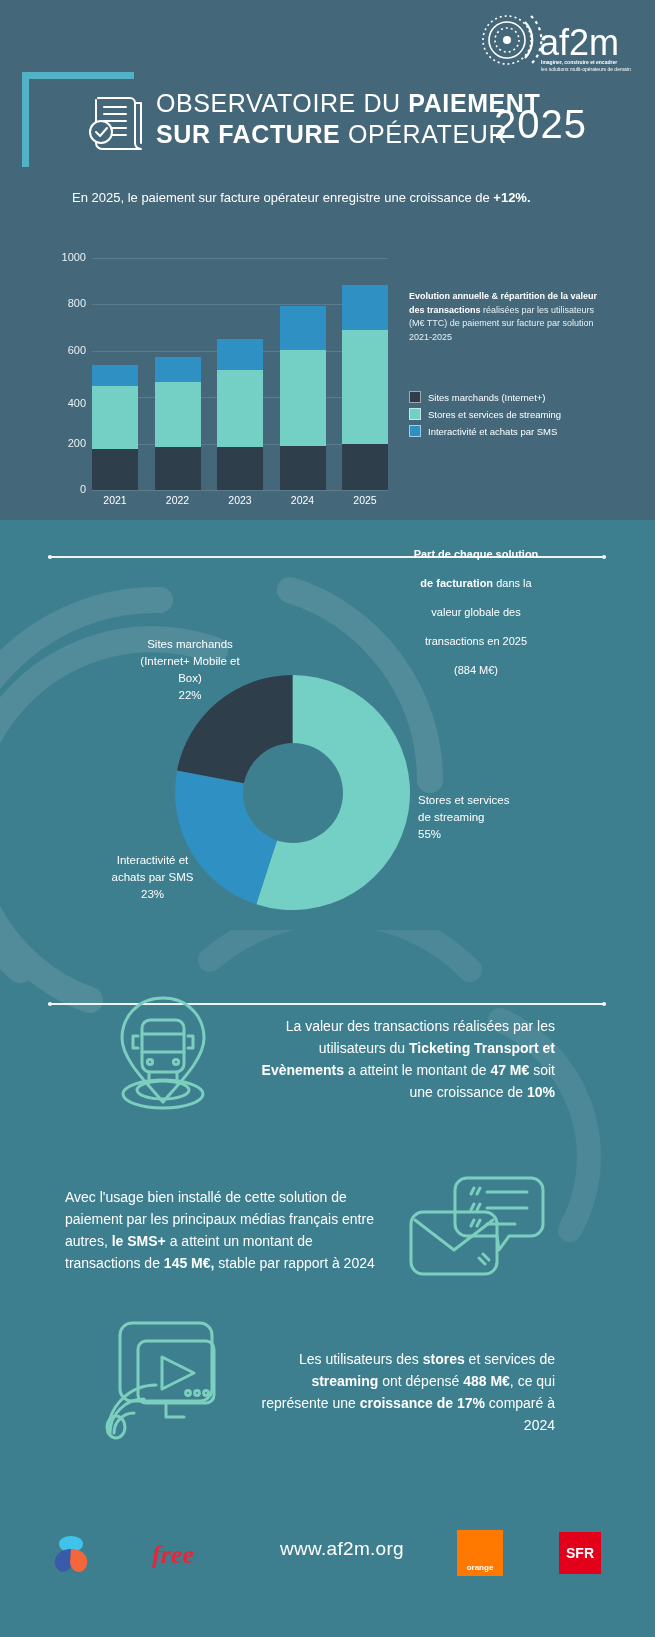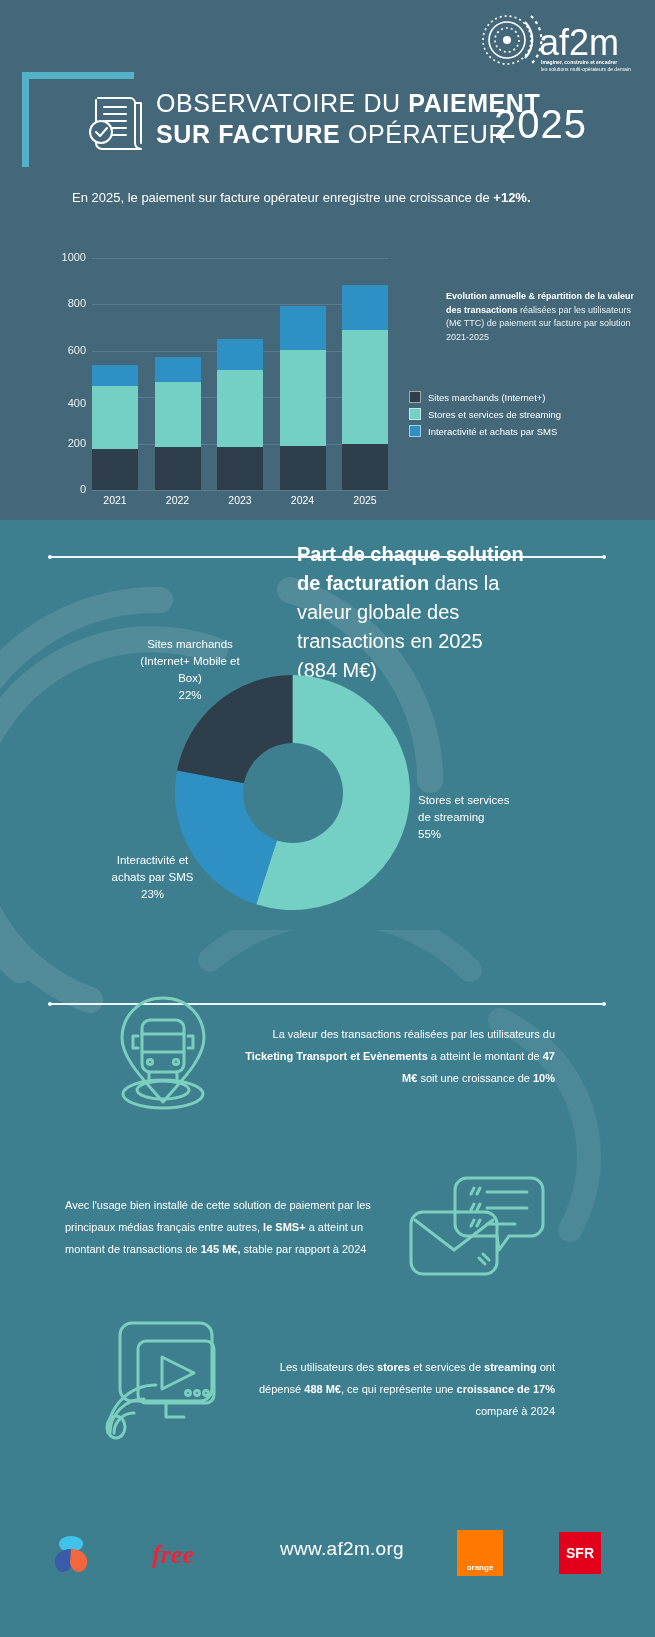--- a/index.html
+++ b/index.html
@@ -68,21 +68,21 @@
   }
   .bc-bar { position:absolute; bottom:0; width:46px; }
   .bc-seg { width:100%; }
   .bc-xlabel {
     position:absolute; top:236px; font-size:10.5px; color:#ffffff;
     font-weight:300; text-align:center; width:46px;
   }
 
   .bc-legend-title {
     position:absolute; left:409px; top:290px; width:200px;
-    font-size:9px; line-height:13.6px; font-weight:300; color:#e8f1f3;margin-left:37px;
+    font-size:9px; line-height:13.6px; font-weight:300; color:#e8f1f3;
   }
   .bc-legend-title b { font-weight:700; color:#ffffff; }
   .bc-legend { position:absolute; left:409px; top:391px; width:215px; }
   .lg-item { display:flex; align-items:center; margin-bottom:5px; }
   .lg-swatch { width:12px; height:12px; margin-right:7px; flex:0 0 auto; }
   .lg-label { font-size:9.5px; font-weight:300; color:#ffffff; white-space:nowrap; }
 
   
   .divider {
     position:absolute; left:48px; width:558px; height:2px;
@@ -90,39 +90,39 @@
   }
   .divider::before, .divider::after {
     content:""; position:absolute; top:-1px; width:4px; height:4px;
     border-radius:50%; background:#eef5f6;
   }
   .divider::before { left:0; }
   .divider::after  { right:0; }
 
   
   .donut-title {
-    position:absolute; right:48px; top:540px; width:310px;
-    text-align:left; font-size:20px; line-height:29px; font-weight:300;
+    position:absolute; right:24px; top:540px; width:310px;
+    text-align:center; font-size:11px; line-height:29px; font-weight:300;
   }
   .donut-title b { font-weight:700; }
 
   .donut { position:absolute; left:175px; top:675px; width:235px; height:235px; }
   .donut-hole {
     position:absolute; left:50%; top:50%; width:100px; height:100px;
     margin:-50px 0 0 -50px; border-radius:50%; background:#3e7f8f;
   }
 
   .dlabel { position:absolute; font-size:11.5px; line-height:17px; font-weight:300; }
   .dlabel-sites { left:110px; top:636px; width:160px; text-align:center; }
   .dlabel-sms   { left:85px;  top:852px; width:135px; text-align:center; }
   .dlabel-stores{ left:418px; top:792px; width:150px; text-align:left; }
 
   
   .fact { position:absolute; }
-  .fact-text { font-size:11px; line-height:22px; font-weight:300;margin-top:8px; }
+  .fact-text { font-size:14px; line-height:22px; font-weight:300; }
   .fact-text b { font-weight:700; }
 
   .fact1 { left:240px; top:1015px; width:315px; text-align:right; }
   .icon1 { position:absolute; left:104px; top:990px; width:118px; height:126px; }
 
   .fact2 { left:65px; top:1186px; width:310px; text-align:left; }
   .icon2 { position:absolute; left:405px; top:1172px; width:145px; height:112px; }
 
   .fact3 { left:245px; top:1348px; width:310px; text-align:right; }
   .icon3 { position:absolute; left:100px; top:1315px; width:135px; height:125px; }

